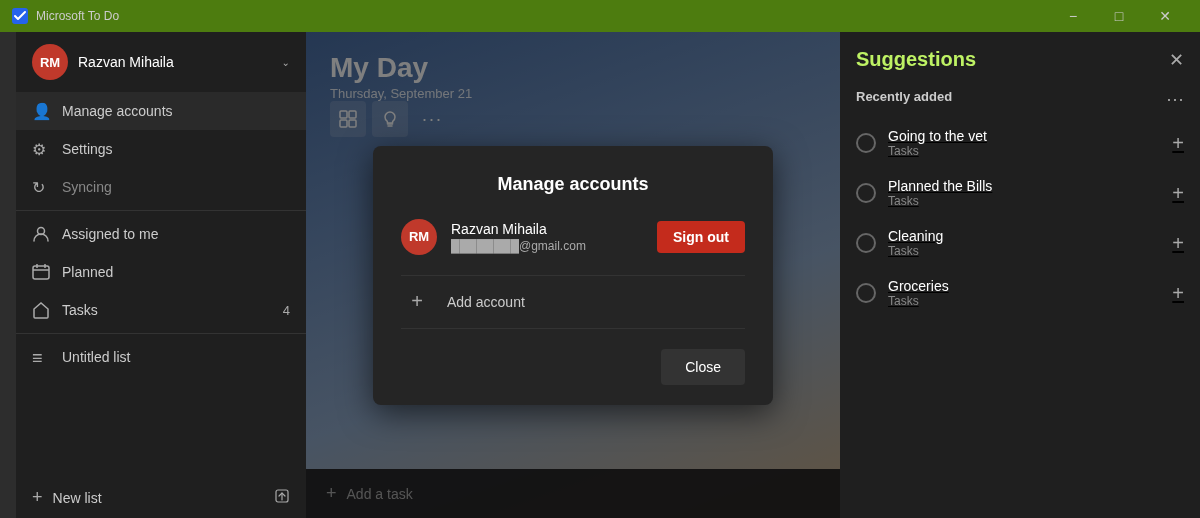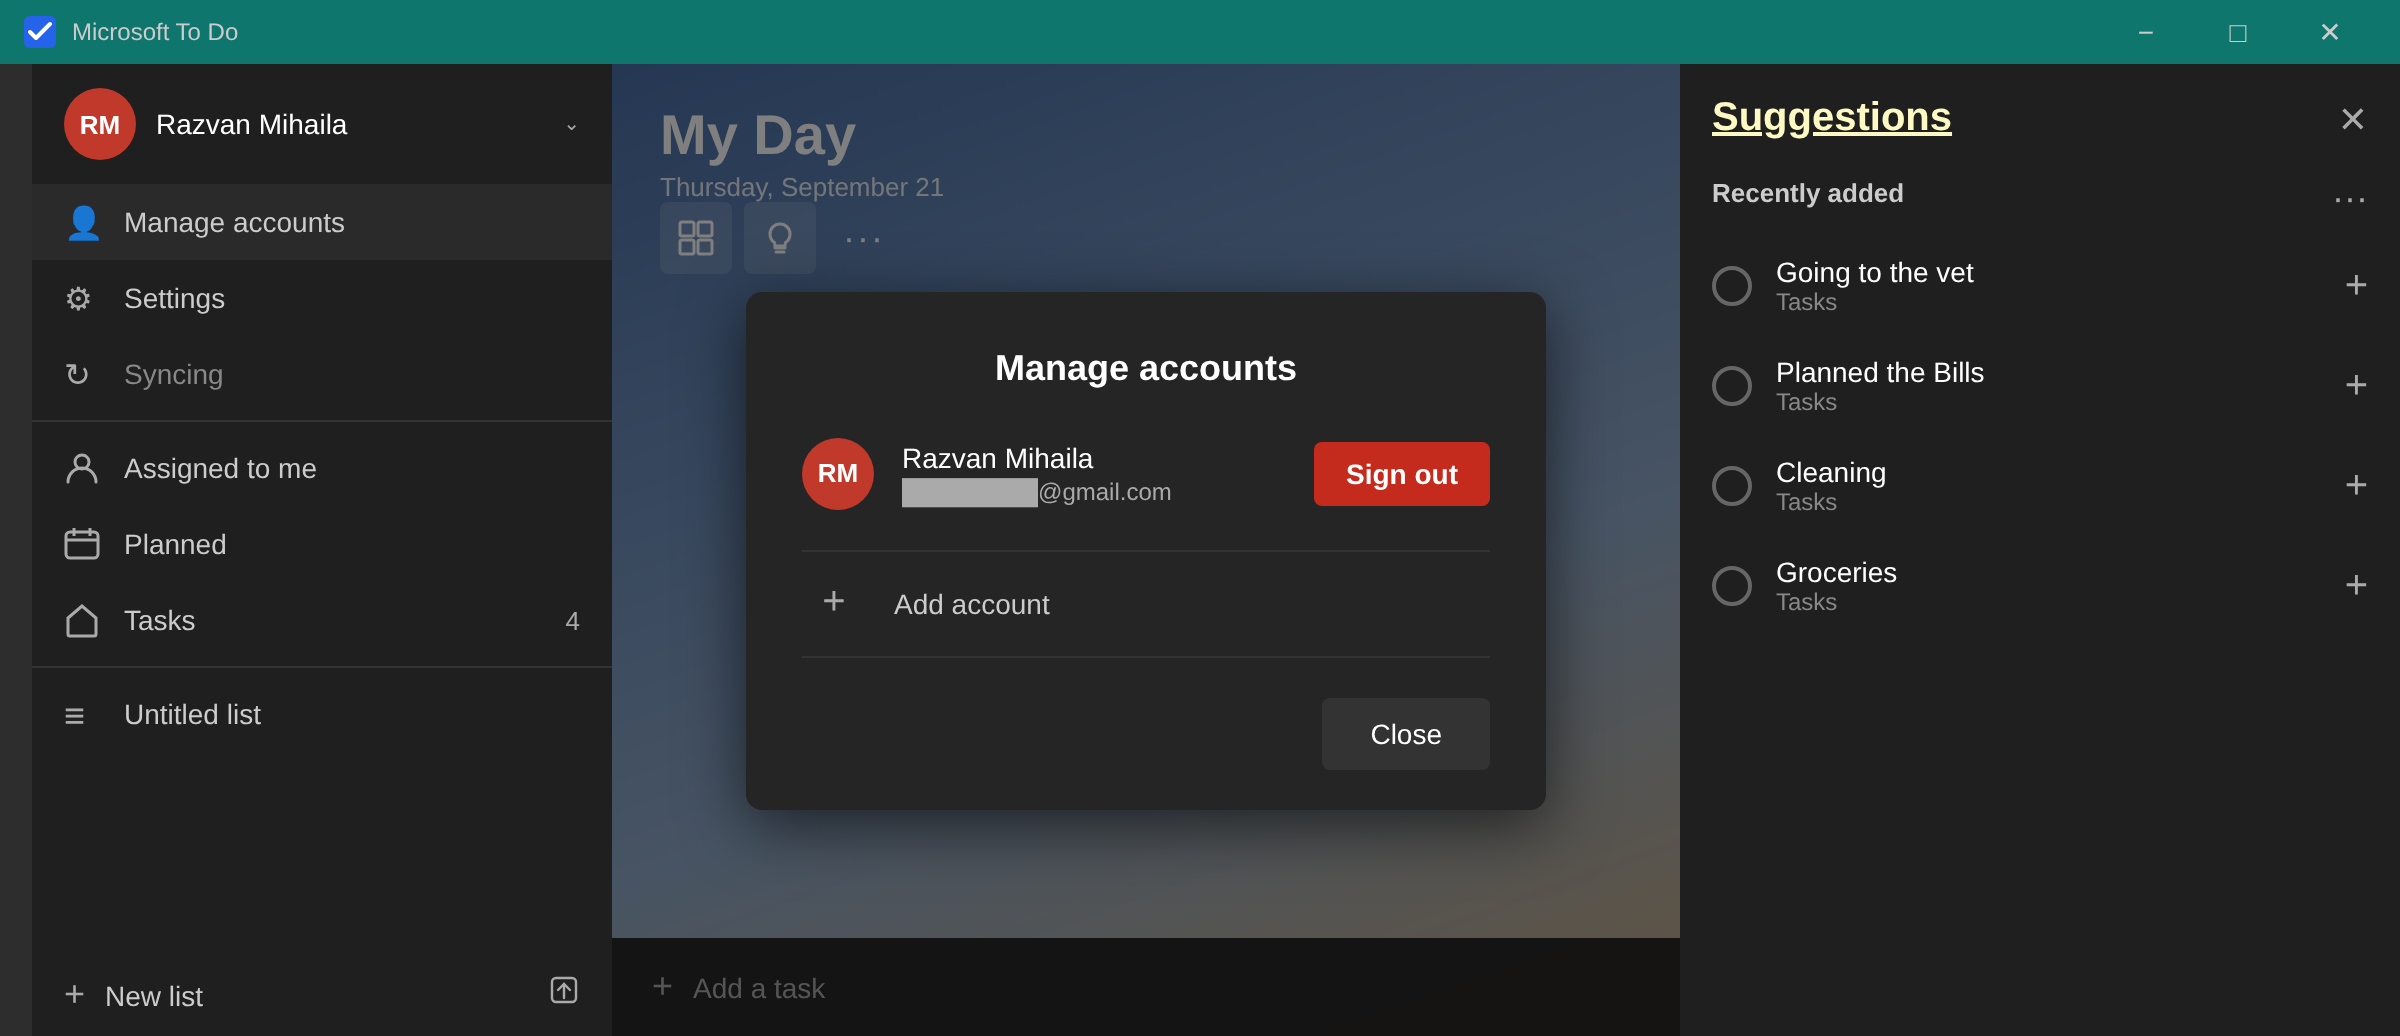--- a/index.html
+++ b/index.html
@@ -9,21 +9,21 @@
       overflow: hidden;
       font-family: 'Segoe UI', sans-serif;
       background: #2d2d2d;
       display: flex;
       flex-direction: column;
     }
 
     
     .titlebar {
       height: 32px;
-      background: #0f766e;
+      background: #4d7c0f;
       display: flex;
       align-items: center;
       padding: 0 12px;
       flex-shrink: 0;
     }
     .titlebar-logo {
       display: flex;
       align-items: center;
       gap: 8px;
     }
@@ -293,24 +293,23 @@
       flex-direction: column;
       flex-shrink: 0;
     }
     .suggestions-header {
       display: flex;
       align-items: center;
       padding: 16px 16px 10px;
       justify-content: space-between;
     }
     .suggestions-title {
-      color: #fef9c3;
+      color: #bef264;
       font-size: 20px;
       font-weight: 600;
-      text-decoration: underline;
     }
     .suggestions-close {
       background: none;
       border: none;
       color: #aaa;
       font-size: 18px;
       cursor: pointer;
     }
     .suggestions-section-header {
       display: flex;
@@ -328,20 +327,21 @@
       border: none;
       color: #aaa;
       font-size: 18px;
       cursor: pointer;
     }
     .suggestion-item {
       display: flex;
       align-items: center;
       padding: 10px 16px;
       gap: 12px;
+      text-decoration: underline;
     }
     .suggestion-circle {
       width: 20px;
       height: 20px;
       border-radius: 50%;
       border: 2px solid #666;
       flex-shrink: 0;
     }
     .suggestion-info { flex: 1; }
     .suggestion-name {

